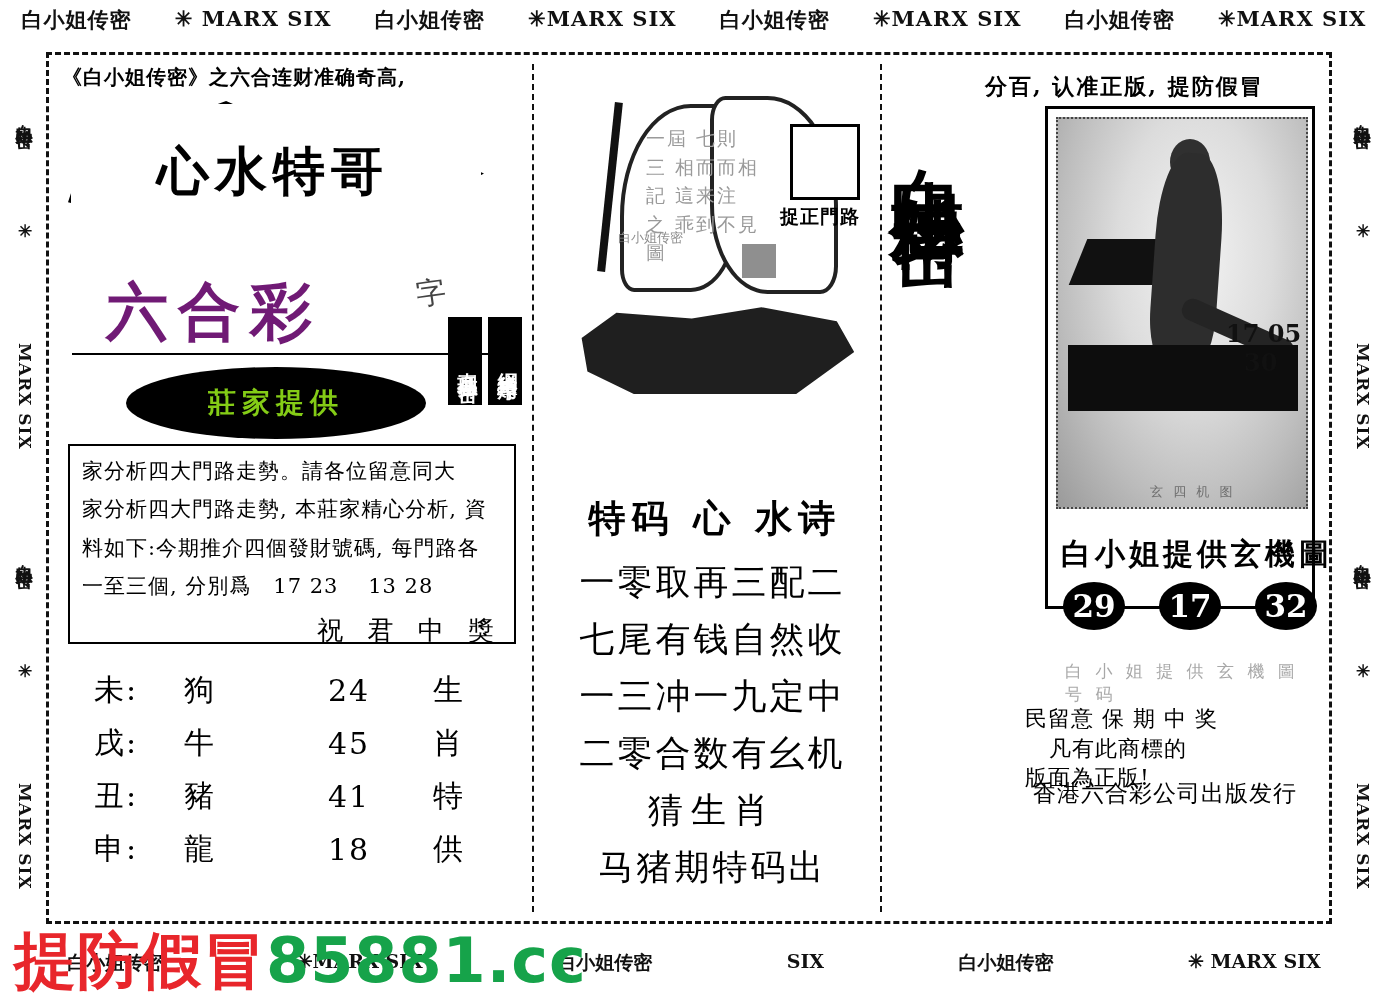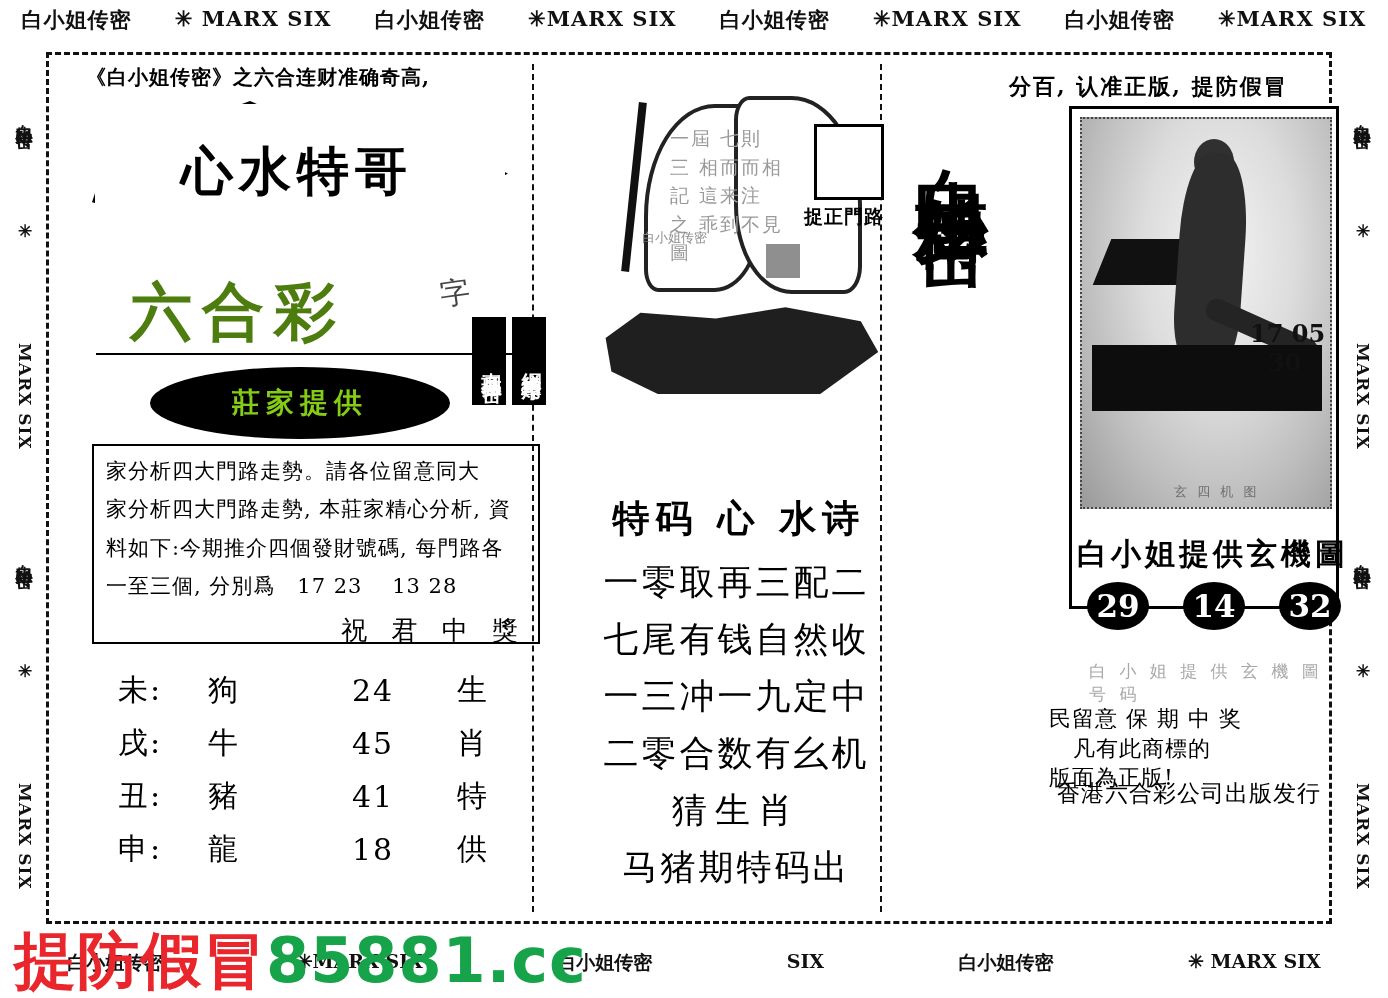--- a/index.html
+++ b/index.html
@@ -64,21 +64,21 @@
   
   .page-frame {
     position: absolute;
     left: 46px; top: 52px;
     width: 1286px; height: 872px;
     border: 3px dashed #111;
     box-sizing: border-box;
   }
 
   
-  .col { position: absolute; box-sizing: border-box; margin-left: 24px; }
+  .col { position: absolute; box-sizing: border-box; }
   .col-left   { left: 58px;  top: 64px;  width: 470px; height: 850px; }
   .col-mid    { left: 540px; top: 64px;  width: 340px; height: 850px; }
   .col-right  { left: 885px; top: 64px;  width: 440px; height: 850px; }
 
   .col-divider {
     position: absolute;
     top: 64px;
     width: 0; height: 848px;
     border-left: 2px dashed #111;
   }
@@ -122,21 +122,21 @@
     letter-spacing: 6px;
     color: #000;
   }
   .big-title {
     position: absolute;
     left: 48px; top: 175px;
     font-family: "DejaVu Serif", serif;
     font-size: 62px;
     font-weight: bold;
     letter-spacing: 10px;
-    color: #4d7c0f;
+    color: #701a75;
   }
   .hr-rule {
     position: absolute;
     left: 14px; top: 258px;
     width: 420px;
     border-top: 2px solid #000;
   }
   .oval {
     position: absolute;
     left: 68px; top: 272px;
@@ -410,21 +410,21 @@
   .ph-caption {
     position: absolute;
     left: 92px; bottom: 6px;
     font-size: 13px;
     color: #6f6f6f;
     letter-spacing: 3px;
   }
 
   .banner-line {
     position: absolute;
-    left: 168px; top: 470px;
+    left: 176px; top: 470px;
     font-family: "DejaVu Serif", serif;
     font-size: 30px;
     font-weight: bold;
     letter-spacing: 4px;
     white-space: nowrap;
     text-align: right;
   }
   .balls {
     position: absolute;
     left: 178px; top: 518px;
@@ -622,21 +622,21 @@
         <span>17 05</span>
         <span class="n2">30</span>
       </div>
       <div class="ph-caption">玄 四 机 图</div>
     </div>
   </div>
 
   <div class="banner-line">白小姐提供玄機圖</div>
   <div class="balls">
     <div class="ball">29</div>
-    <div class="ball">14</div>
+    <div class="ball">17</div>
     <div class="ball">32</div>
   </div>
   <div class="faint-row">白 小 姐 提 供 玄 機 圖 号 码</div>
 
   <div class="legal">
     <div>民留意  保  期 中 奖</div>
     <div class="l2">凡有此商標的</div>
     <div>版面為正版!</div>
   </div>
   <div class="pub-line">香港六合彩公司出版发行</div>

